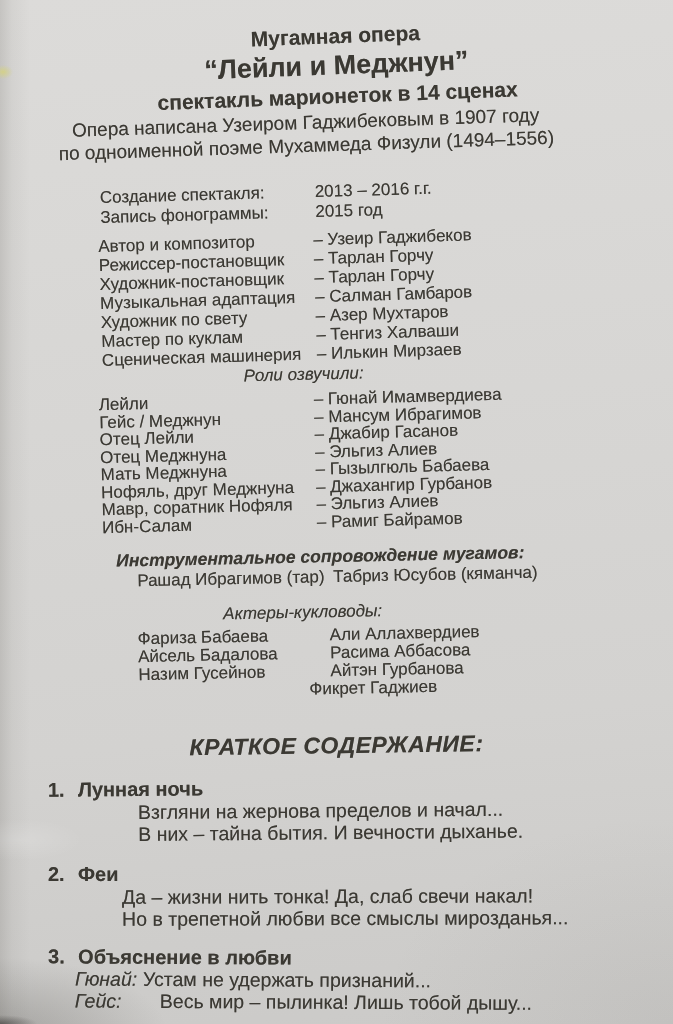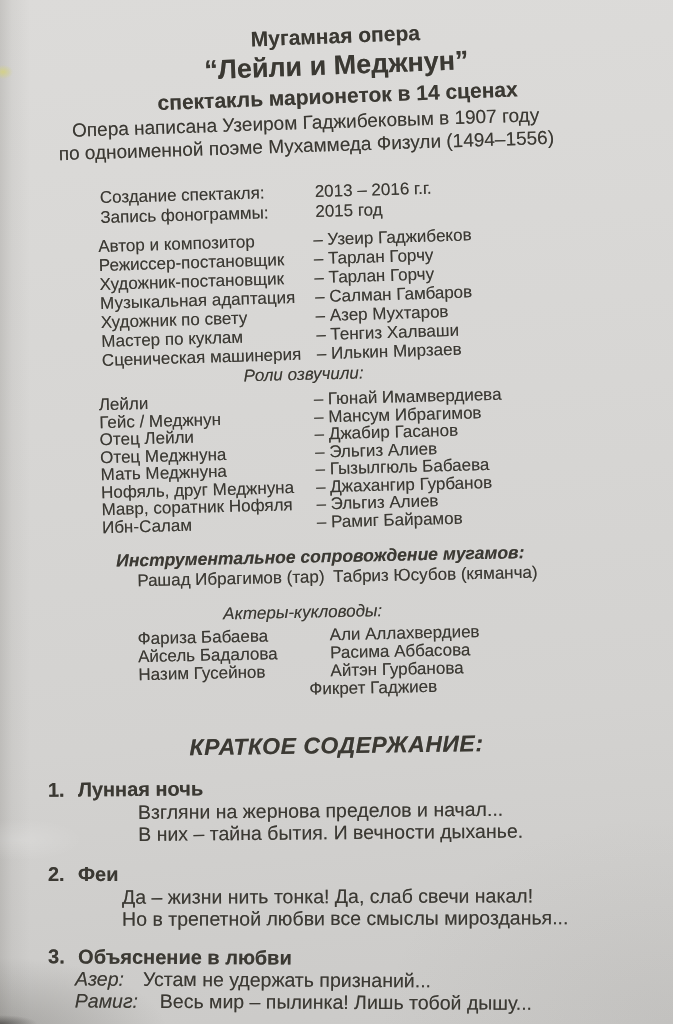--- a/index.html
+++ b/index.html
@@ -213,23 +213,23 @@
     </div>
   </div>
 
   <div class="sec scene scene3">
     <div class="scene-title">
       <span>3.</span>
       <span>Объяснение в любви</span>
     </div>
     <div class="dialogue">
       <div class="dialogue-row">
-        <span class="speaker">Азер:</span>
+        <span class="speaker">Гюнай:</span>
         <span class="dline">Устам не удержать признаний...</span>
       </div>
       <div class="dialogue-row second">
-        <span class="speaker">Рамиг:</span>
+        <span class="speaker">Гейс:</span>
         <span class="dline">Весь мир – пылинка! Лишь тобой дышу...</span>
       </div>
     </div>
   </div>
 
 </div>
 
 </body></html>

